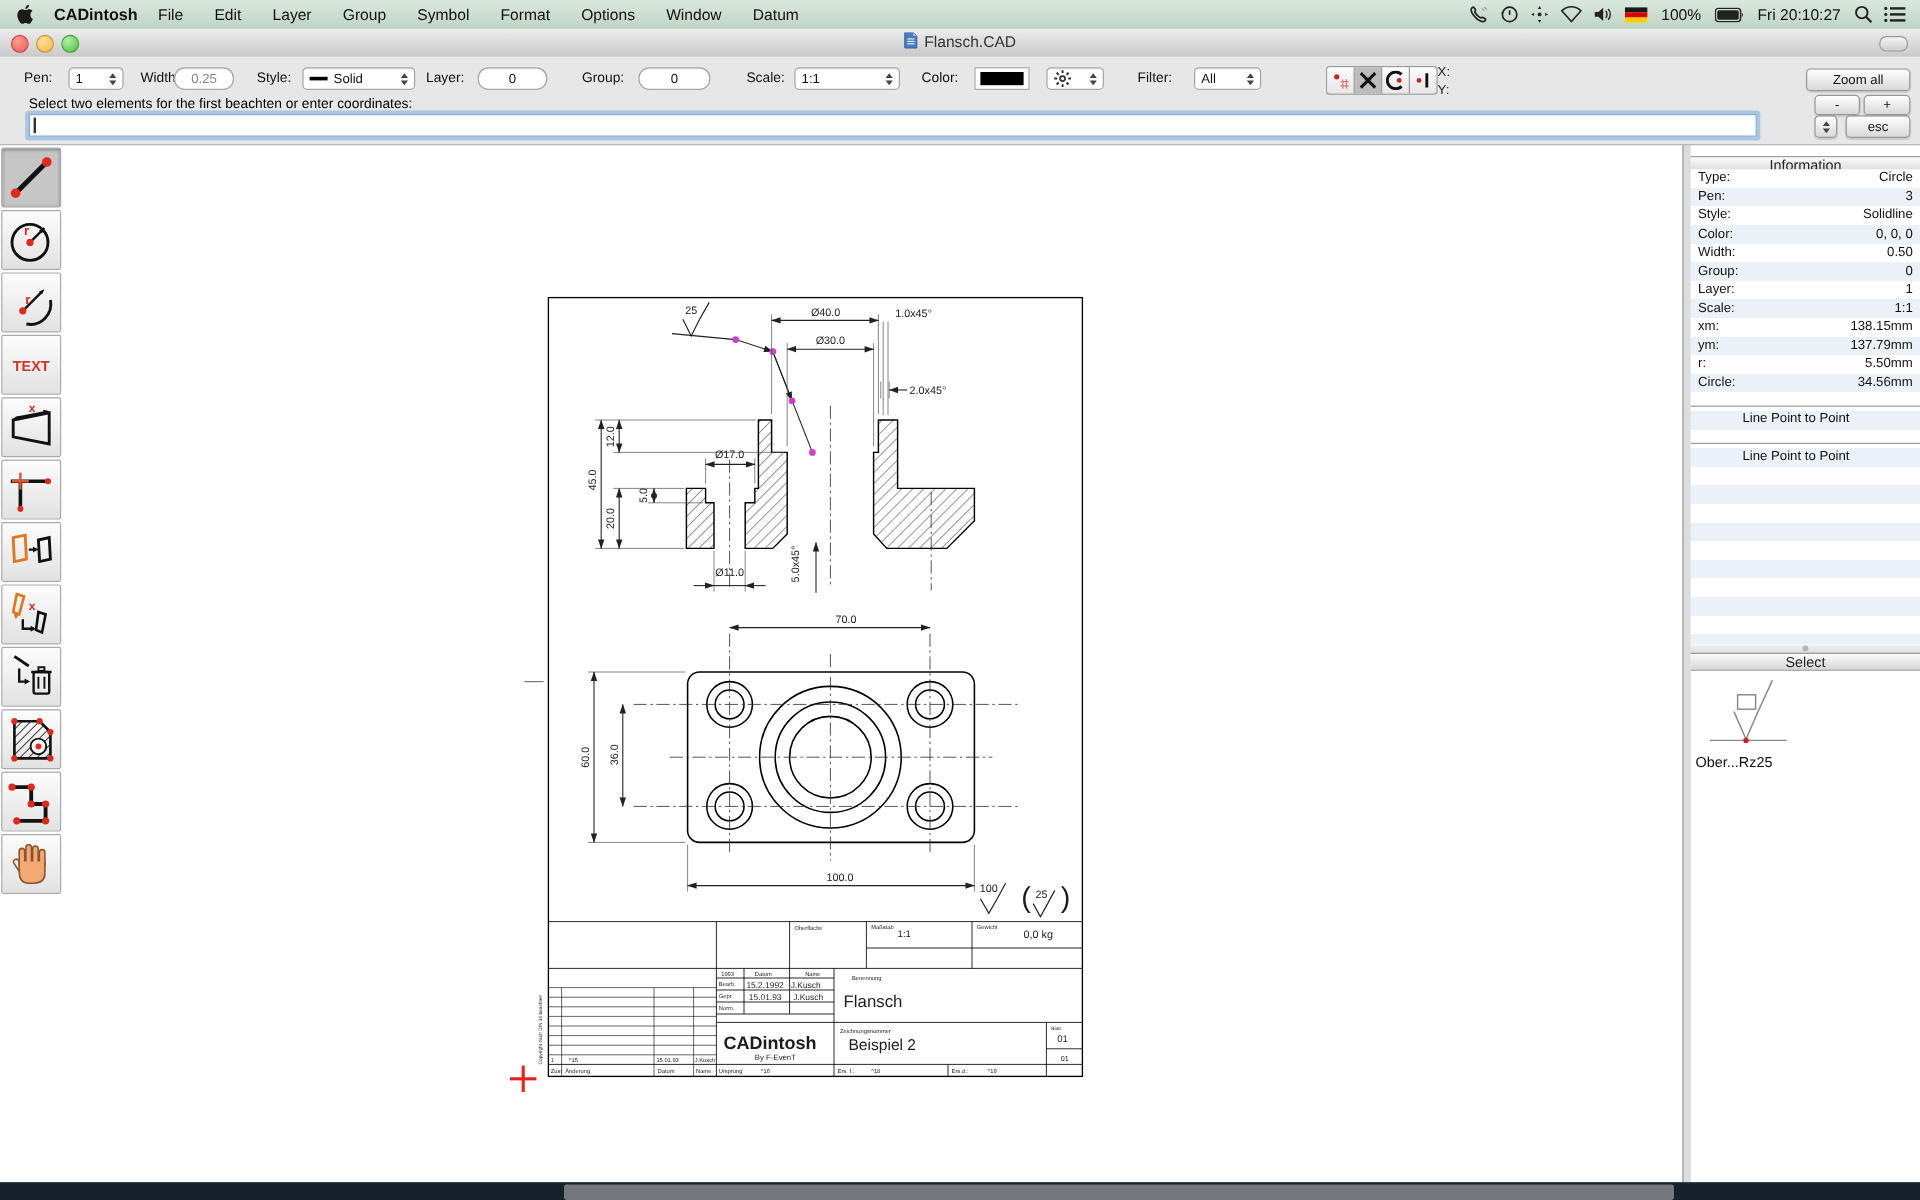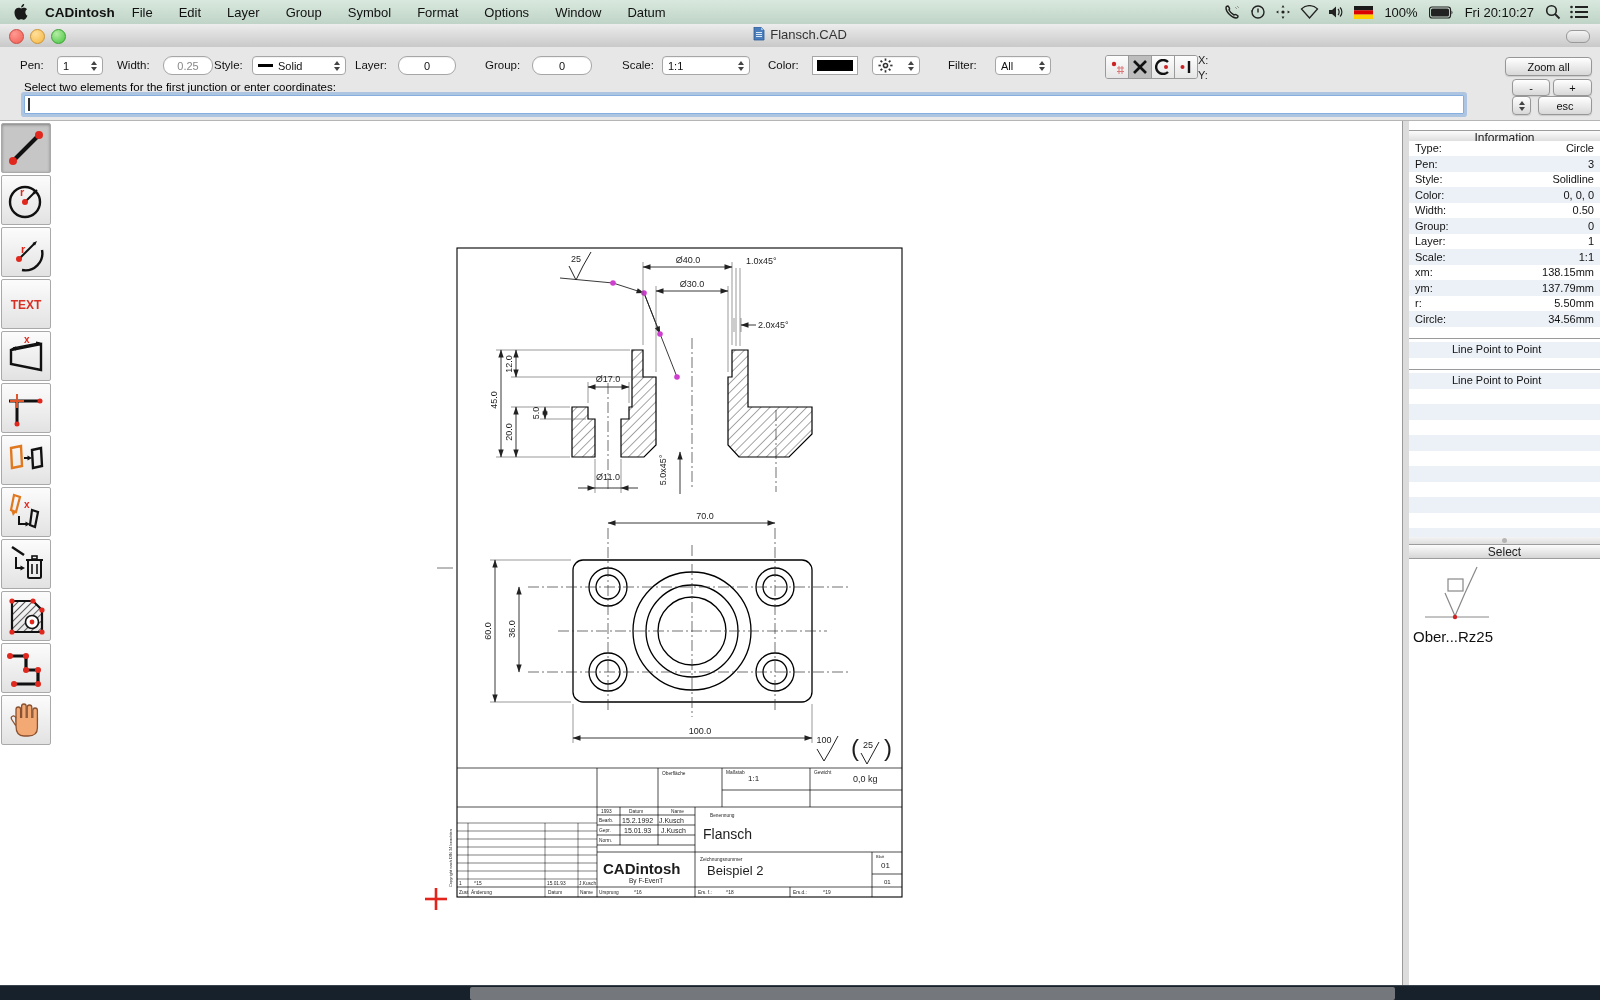--- a/index.html
+++ b/index.html
@@ -71,21 +71,21 @@
     text-align:center;font-size:12px;line-height:15px;color:#222;}
   .irows{position:absolute;left:0;top:21px;width:100%;height:396px;
     background:repeating-linear-gradient(#ffffff 0 15.5px,#ecf1f8 15.5px 31px);}
   .irow{display:flex;justify-content:space-between;height:15.5px;line-height:15.5px;
     padding:0 6px;font-size:11px;color:#111;}
   .hdiv{position:absolute;left:0;width:100%;border-top:1px solid #9a9a9a;}
   .hrow{position:absolute;left:6px;font-size:11px;line-height:15px;color:#111;padding-left:37px;}
   .splith{position:absolute;left:0;top:417px;width:100%;height:7px;background:linear-gradient(#f4f4f4,#ddd);
     border-bottom:1px solid #aaa;}
   .splith i{display:block;width:5px;height:5px;border-radius:50%;background:#b5b5b5;margin:1px auto;}
-  .symlabel{position:absolute;left:4px;top:508px;font-size:15px;color:#111;}
+  .symlabel{position:absolute;left:4px;top:508px;font-size:12px;color:#111;}
   
   .bottombar{position:absolute;left:0;top:985px;width:1600px;height:15px;background:#17212b;z-index:6;
     border-top:1px solid #39434d;}
   .hthumb{position:absolute;left:470px;top:1px;width:925px;height:13px;background:#74777b;border-radius:2px;}
   
   .drawsvg{position:absolute;left:0;top:0;z-index:1;}
   .drawsvg text{fill:#1d1d1d;}
   .ol{stroke:#000;stroke-width:1.3;fill:none;}
   .hatchshape{stroke:#000;stroke-width:1.2;}
   .ext{stroke:#555;stroke-width:0.6;}
@@ -424,21 +424,21 @@
   <div class="chrome">
     <span class="lab" style="left:20px">Pen:</span>
     <div class="vbox" style="left:57px;width:34px">
       <span>1</span>
         <span class="step">
           <i class="up"></i>
           <i class="dn"></i>
         </span>
     </div>
     <span class="lab" style="left:117px">Width:</span>
-    <div class="vbox pill" style="left:163px;width:38px;color:#888">
+    <div class="vbox pill" style="left:145px;width:38px;color:#888">
       <span style="margin:0 auto">0.25</span>
     </div>
     <span class="lab" style="left:214px">Style:</span>
     <div class="vbox" style="left:252px;width:82px">
       <span class="styleline"></span>
       <span>Solid</span>
         <span class="step">
           <i class="up"></i>
           <i class="dn"></i>
         </span>
@@ -520,21 +520,21 @@
       <span class="segbtn">
         <svg width="16" height="16" viewBox="0 0 16 16">
             <line x1="11" y1="2" x2="11" y2="14" stroke="#111" stroke-width="2.4"></line>
             <circle cx="4.5" cy="8" r="2" fill="#c22"></circle>
           </svg>
       </span>
     </div>
     <span class="xy" style="left:1198px;top:7px">X:</span>
     <span class="xy" style="left:1198px;top:22px">Y:</span>
 
-    <div class="promptline">Select two elements for the first junction or enter coordinates:</div>
+    <div class="promptline">Select two elements for the first beachten or enter coordinates:</div>
     <input class="cmdinput" type="text" value="" style="">
     <span class="caret"></span>
 
     <div class="btn" style="left:1505px;top:10px;width:85px;height:17px">Zoom all</div>
     <div class="btn" style="left:1512px;top:32px;width:36px;height:15px">-</div>
     <div class="btn" style="left:1553px;top:32px;width:37px;height:15px">+</div>
     <div class="btn" style="left:1512px;top:49px;width:17px;height:17px">
       <span class="step" style="margin:0;padding:0">
           <i class="up"></i>
           <i class="dn"></i>

